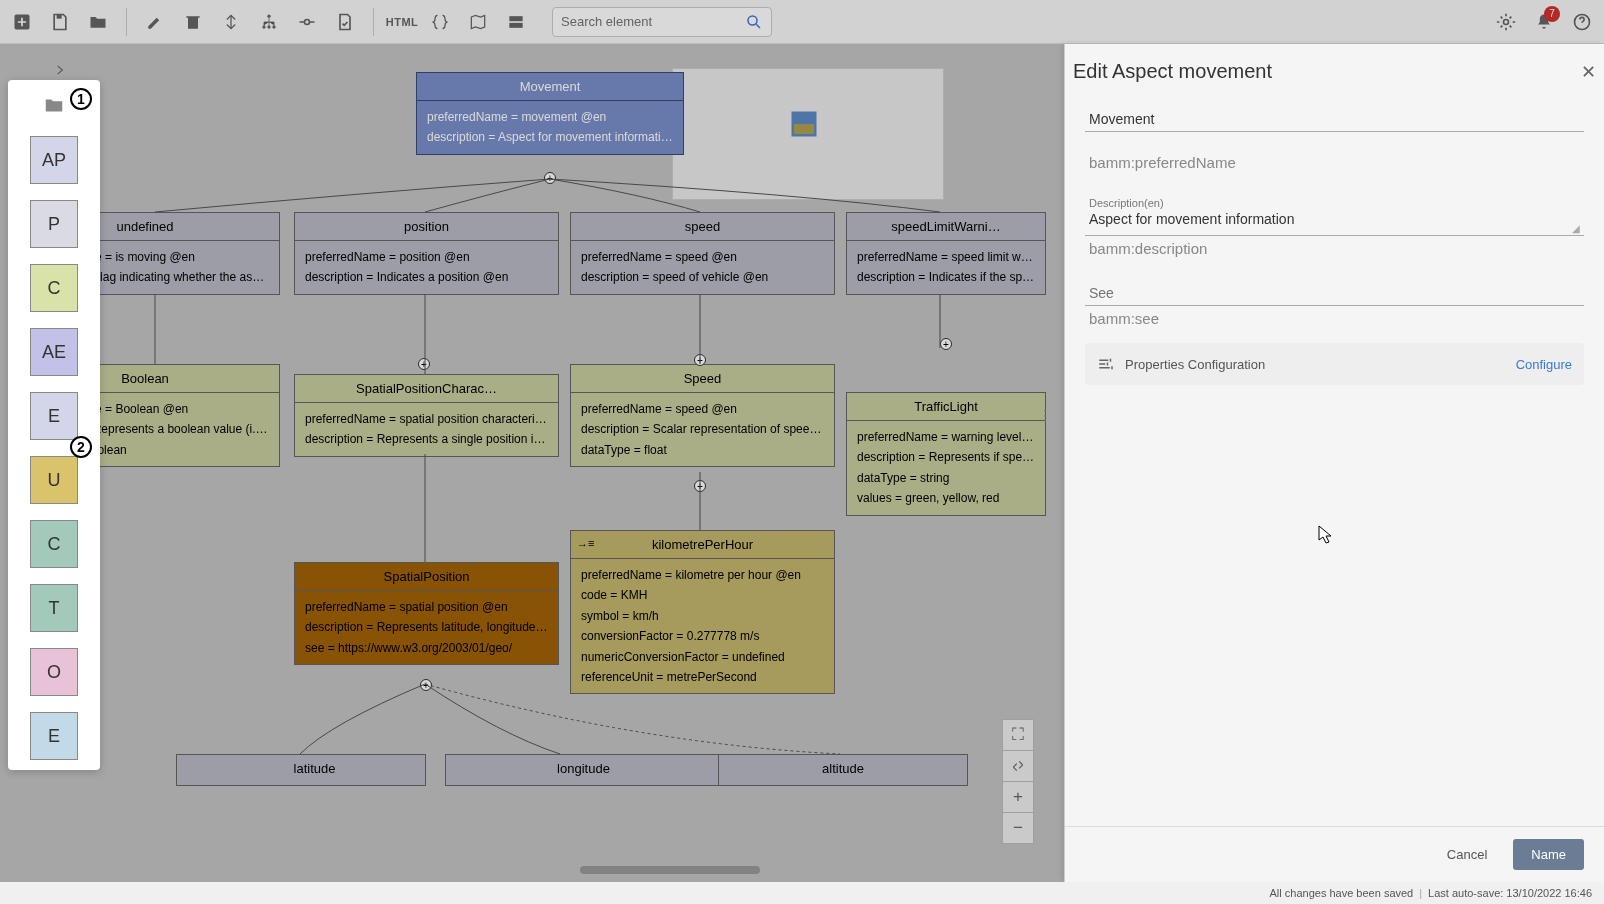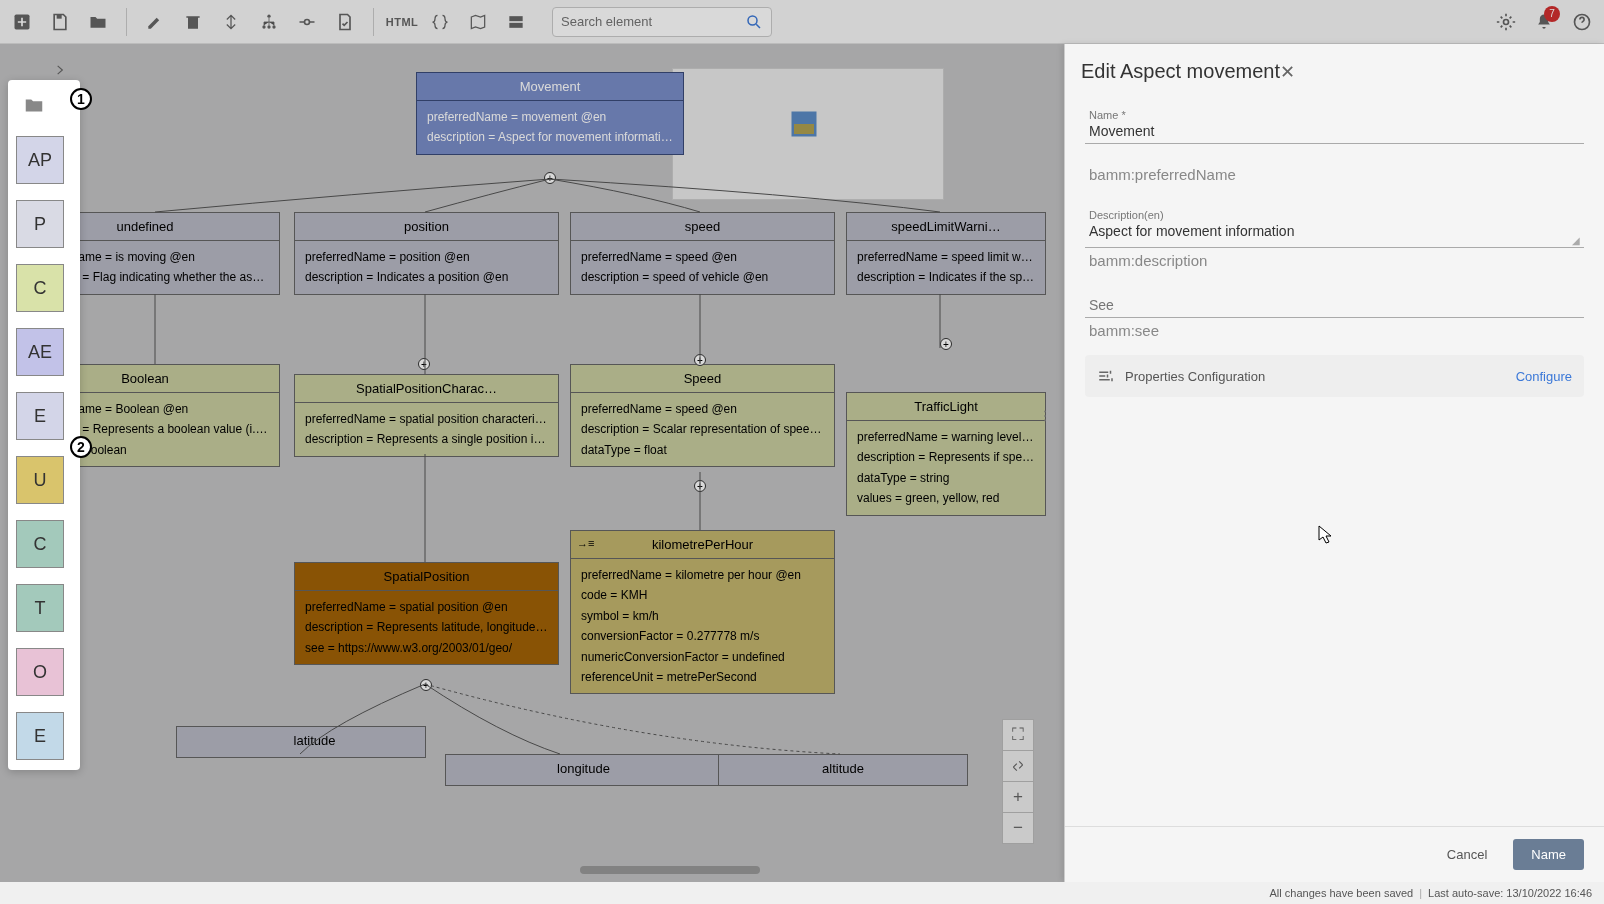--- a/index.html
+++ b/index.html
@@ -62,25 +62,25 @@
 .expand-btn {
   position: absolute; top: 56px; left: 46px;
   width: 28px; height: 28px;
   display:flex;align-items:center;justify-content:center;
   cursor:pointer; color:#555;
 }
 
 .palette {
   position: absolute;
   top: 80px; left: 8px;
-  width: 72px;
+  width: 92px;
   background: #fff;
   border-radius: 4px;
   padding: 10px 8px;
-  display: flex; flex-direction: column; align-items: flex-start; gap: 16px;
+  display: flex; flex-direction: column; align-items: center; gap: 16px;
   z-index: 20;
   box-shadow: 0 2px 8px rgba(0,0,0,0.2);
 }
 .palette .pal-folder { width: 36px; height: 30px; display:flex;align-items:center;justify-content:center; color:#888; }
 .palette .pal-item {
   width: 48px; height: 48px;
   border: 1px solid #888;
   display:flex; align-items:center; justify-content:center;
   font-size: 18px; font-weight: 500; color: #333;
   cursor: pointer;
@@ -166,22 +166,22 @@
   top: 44px; right: 0; bottom: 22px;
   width: 540px;
   background: #f5f5f5;
   z-index: 10;
   display:flex;flex-direction:column;
   border-left:1px solid #ccc;
   box-shadow:-2px 0 6px rgba(0,0,0,.1);
 }
 .panel, .palette {  }
 .panel-head {
-  display:flex;align-items:center;
-  padding: 16px 16px;
+  display:flex;align-items:center;justify-content:space-between;
+  padding: 16px 8px;
 }
 .panel-head h2 { font-size: 20px; font-weight: 400; color:#333; }
 .panel-head .close { cursor:pointer; color:#666; font-size:18px;}
 .panel-body { padding: 0 20px; flex:1; overflow:auto; }
 .field {
   border-bottom: 1px solid #aaa;
   padding: 10px 4px 4px;
   margin-bottom: 4px;
   position:relative;
 }
@@ -452,21 +452,21 @@
     <div class="body">
       <div>preferredName = kilometre per hour @en</div>
       <div>code = KMH</div>
       <div>symbol = km/h</div>
       <div>conversionFactor = 0.277778 m/s</div>
       <div>numericConversionFactor = undefined</div>
       <div>referenceUnit = metrePerSecond</div>
     </div>
   </div>
 
-  <div class="node n-prop" style="top:682px;left:176px;width:250px;height:32px;padding-left:27px;">
+  <div class="node n-prop" style="top:710px;left:176px;width:250px;height:32px;padding-left:27px;">
     <div class="head" style="border:none;">latitude</div>
   </div>
   <div class="node n-prop" style="top:710px;left:445px;width:277px;height:32px;">
     <div class="head" style="border:none;">longitude</div>
   </div>
   <div class="node n-prop" style="top:710px;left:718px;width:250px;height:32px;">
     <div class="head" style="border:none;">altitude</div>
   </div>
 
   <svg class="edges" width="1050" height="780">
@@ -501,21 +501,20 @@
 </div>
 <div class="h-scroll"></div>
 
 <div class="panel">
   <div class="panel-head">
     <h2>Edit Aspect movement</h2>
     <div class="close">✕</div>
   </div>
   <div class="panel-body">
     <div class="field">
-      <span class="lbl">Name *</span>
       <input class="val" value="Movement" style="">
     </div>
     <div style="height:14px"></div>
     <div class="hint">bamm:preferredName</div>
 
     <div class="field textarea">
       <span class="lbl">Description(en)</span>
       <input class="val" value="Aspect for movement information" style="">
       <div class="resize-ic">◢</div>
     </div>

